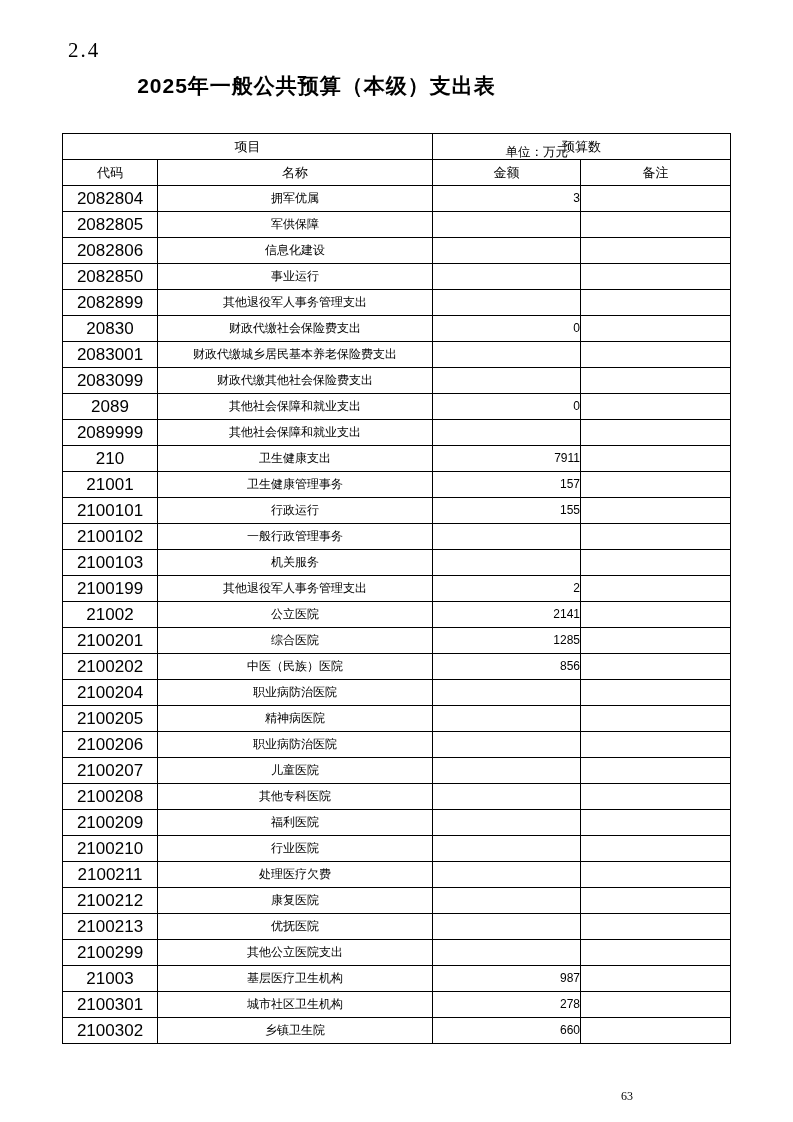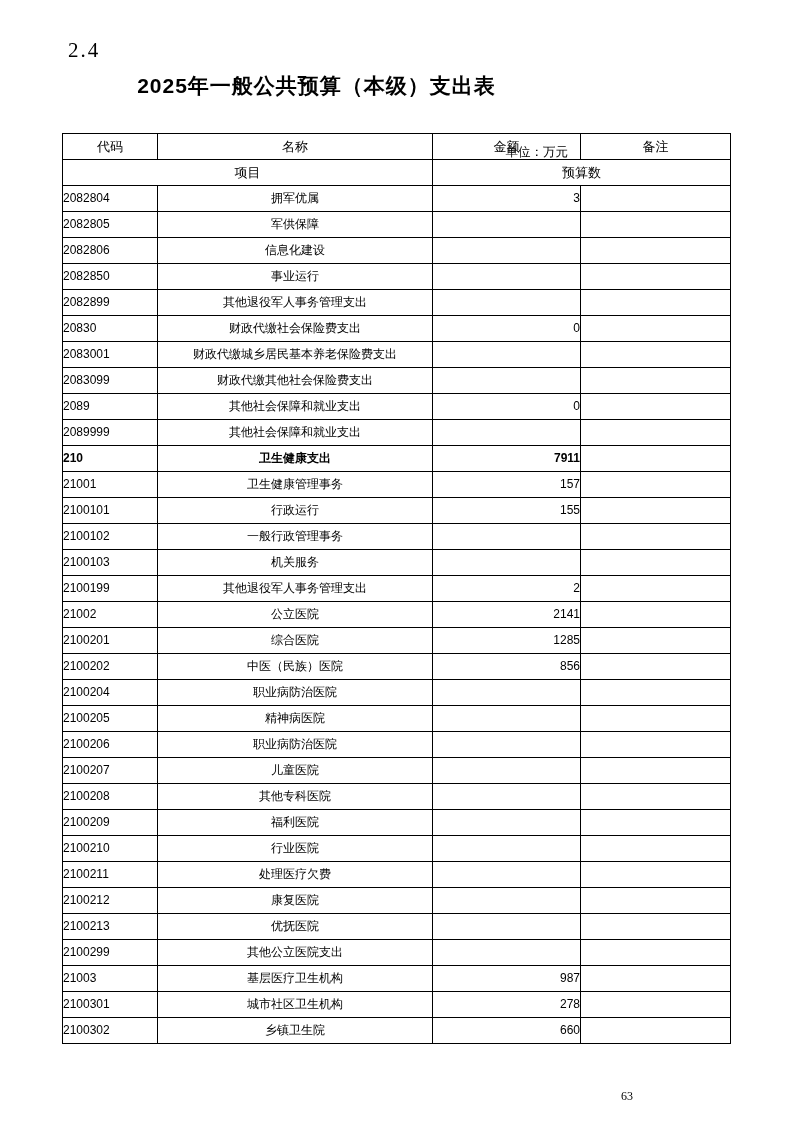--- a/index.html
+++ b/index.html
@@ -69,38 +69,38 @@
   th.hdr {
     text-align: center;
     font-size: 13px;
   }
   .col-code { width: 95px; }
   .col-name { width: 275px; }
   .col-amt  { width: 148px; }
   .col-note { width: 150px; }
 
   td.code {
-    text-align: left;
-    font-size: 12px;
+    text-align: center;
+    font-size: 17px;
   }
   td.name {
     text-align: center;
     font-size: 12px;
   }
   td.amt {
     text-align: right;
     padding-right: 8px;
     font-size: 12px;
   }
   td.note { }
 
   .lvl1 { padding-left: 12px; font-weight: bold; }
   .lvl2 { padding-left: 24px; }
   .lvl3 { padding-left: 36px; }
-  tr.bold td { font-weight: bold; margin-left: 16px; }
+  tr.bold td { font-weight: normal; margin-left: 16px; }
 
   .page-number {
     position: absolute;
     left: 0;
     right: 0;
     bottom: 18px;
     text-align: right;
     font-size: 12px;
     font-family: "Liberation Serif", serif;
   }
@@ -118,29 +118,29 @@
 
   <table class="budget">
     <colgroup>
       <col class="col-code">
       <col class="col-name">
       <col class="col-amt">
       <col class="col-note">
     </colgroup>
     <thead>
       <tr>
+        <th class="hdr" colspan="2">项目</th>
+        <th class="hdr" colspan="2">预算数</th>
+      </tr>
+      <tr>
         <th class="hdr">代码</th>
         <th class="hdr">名称</th>
         <th class="hdr">金额</th>
         <th class="hdr">备注</th>
       </tr>
-      <tr>
-        <th class="hdr" colspan="2">项目</th>
-        <th class="hdr" colspan="2">预算数</th>
-      </tr>
     </thead>
     <tbody id="table-body">
         <tr>
           <td class="code">2082804</td>
           <td class="name lvl2">拥军优属</td>
           <td class="amt">3</td>
           <td class="note"></td>
         </tr>
         <tr>
           <td class="code">2082805</td>

